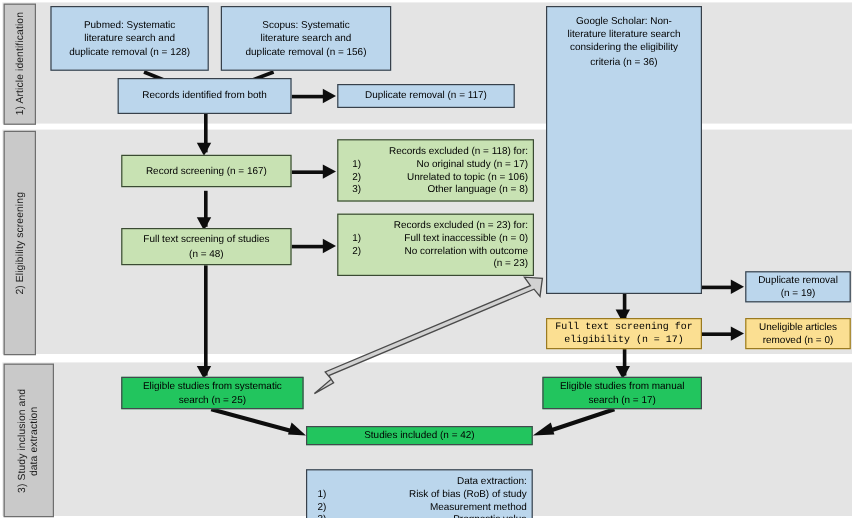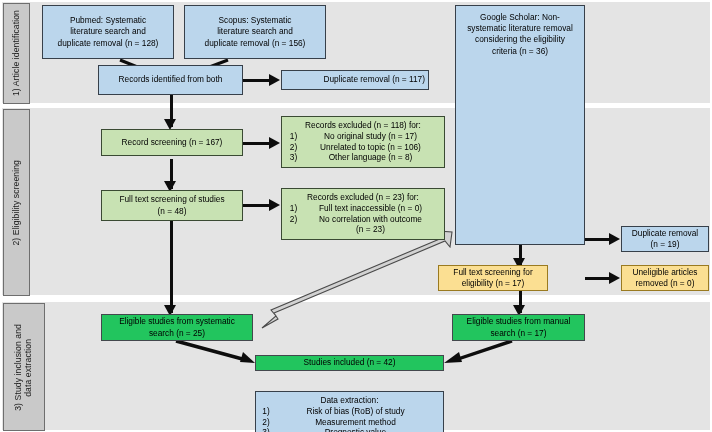--- a/index.html
+++ b/index.html
@@ -10,21 +10,21 @@
   .sidebar{position:absolute;background:#c9c9c9;border:1px solid #6e6e6e;
            display:flex;align-items:center;justify-content:center;}
   .sidebar span{
       writing-mode:vertical-rl;transform:rotate(180deg);
       font-size:8.6px;color:#1a1a1a;text-align:center;line-height:1.15;white-space:pre-line;
       letter-spacing:0.1px;}
 
   .box{position:absolute;box-sizing:border-box;display:flex;
        align-items:center;justify-content:center;text-align:center;
        font-size:8.3px;line-height:1.35;color:#000;padding:2px 3px;}
-  .box.left{justify-content:flex-start;text-align:center;}
+  .box.left{justify-content:flex-start;text-align:right;}
   .box.top{align-items:flex-start;}
 
   .blue{background:#bbd6ec;border:1.2px solid #37404a;}
   .green{background:#c8e2b3;border:1.2px solid #3a4a33;}
   .yellow{background:#fbdf92;border:1.2px solid #9a7a20;}
   .gray{background:#22c55e;border:1.2px solid #43484d;}
 
   .listbox{display:block;padding:3px 4px;font-size:8.3px;line-height:1.3;}
   .lrow{display:flex;}
   .lnum{width:15px;flex:0 0 15px;}
@@ -127,33 +127,33 @@
     <div>
       <div>Scopus: Systematic</div>
       <div>literature search and</div>
       <div>duplicate removal  (n = 156)</div>
     </div>
   </div>
 
   <div class="box blue top" style="left:455px;top:5px;width:130px;height:240px;padding-top:6px;">
     <div>
       <div>Google Scholar: Non-</div>
-      <div>systematic literature removal</div>
+      <div>literature literature search</div>
       <div>considering the eligibility</div>
       <div>criteria (n = 36)</div>
     </div>
   </div>
 
   <div class="box blue" style="left:98px;top:65px;width:145px;height:30px;">
     <div>
       <div>Records identified from both</div>
     </div>
   </div>
 
-  <div class="box blue" style="left:281px;top:70px;width:148px;height:20px;justify-content:flex-end;">
+  <div class="box blue" style="left:281px;top:70px;width:148px;height:20px;">
     <div>Duplicate removal (n = 117)</div>
   </div>
 
   <div class="box green" style="left:101px;top:129px;width:142px;height:27px;">
     <div>Record screening (n = 167)</div>
   </div>
 
   <div class="box green left top listbox" style="left:281px;top:116px;width:164px;height:52px;">
     <div>Records excluded (n = 118) for:</div>
     <div class="lrow">
@@ -170,21 +170,21 @@
     </div>
   </div>
 
   <div class="box green" style="left:101px;top:190px;width:142px;height:31px;">
     <div>
       <div>Full text screening of studies</div>
       <div>(n = 48)</div>
     </div>
   </div>
 
-  <div class="box green left top listbox" style="left:281px;top:178px;width:164px;height:52px;margin-top:10px;">
+  <div class="box green left top listbox" style="left:281px;top:178px;width:164px;height:52px;">
     <div>Records excluded (n = 23) for:</div>
     <div class="lrow">
       <span class="lnum">1)</span>
       <span class="ltxt">Full text inaccessible (n = 0)</span>
     </div>
     <div class="lrow">
       <span class="lnum">2)</span>
       <span class="ltxt">No correlation with outcome</span>
     </div>
     <div class="lrow">
@@ -193,21 +193,21 @@
     </div>
   </div>
 
   <div class="box blue" style="left:621px;top:226px;width:88px;height:26px;">
     <div>
       <div>Duplicate removal</div>
       <div>(n = 19)</div>
     </div>
   </div>
 
-  <div class="box yellow" style="left:438px;top:265px;width:110px;height:26px;">
+  <div class="box yellow" style="left:455px;top:265px;width:130px;height:26px;font-family:Liberation Mono, monospace;">
     <div>
       <div>Full text screening for</div>
       <div>eligibility (n = 17)</div>
     </div>
   </div>
 
   <div class="box yellow" style="left:621px;top:265px;width:88px;height:26px;">
     <div>
       <div>Uneligible articles</div>
       <div>removed  (n = 0)</div>

